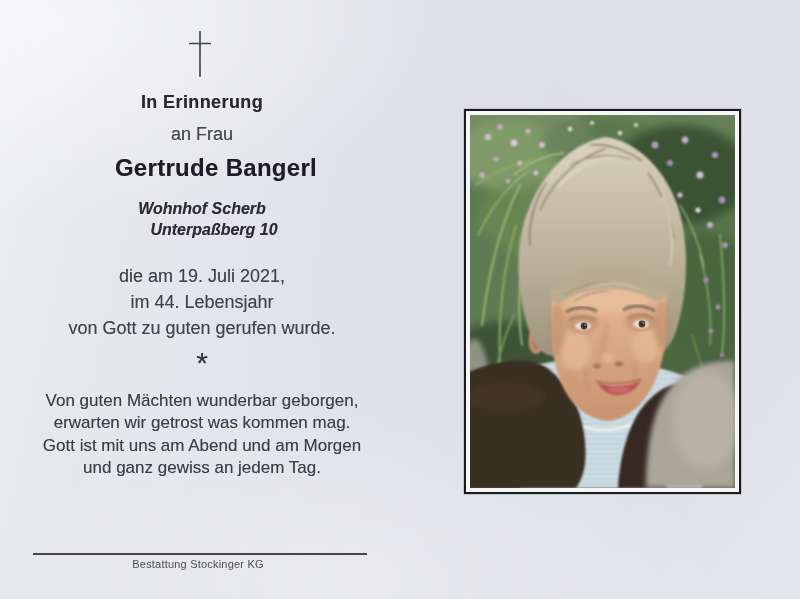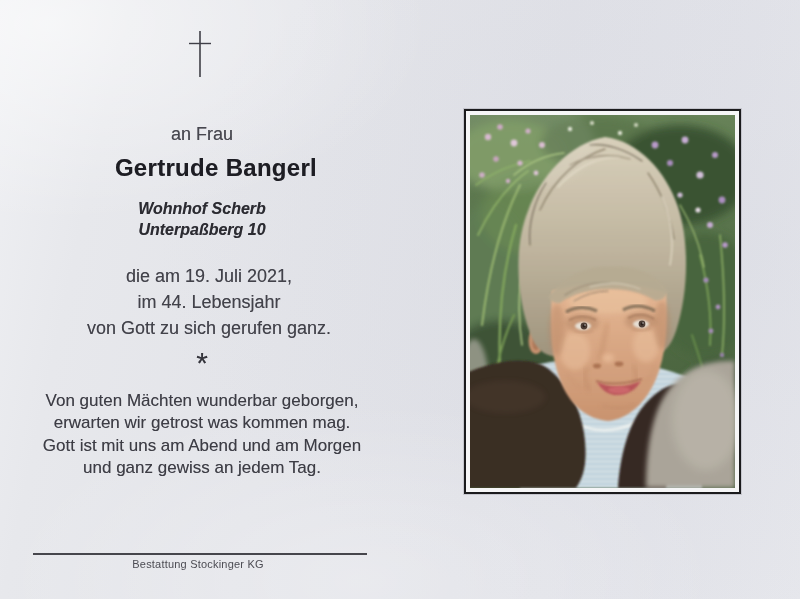--- a/index.html
+++ b/index.html
@@ -14,23 +14,23 @@
       linear-gradient(102deg, #eff0f3 0%, #e7e8ec 14%, #e3e4e9 38%, #e0e1e7 62%, #e2e3e9 82%, #e6e7ec 100%);
   }
   .text-col { position:absolute; left:0; top:0; width:404px; height:599px; }
   .line { position:absolute; left:0; width:100%; text-align:center; white-space:nowrap;
           color:#3e3e46; text-shadow:0 0 .5px rgba(70,70,80,.55); }
   .cross-wrap { position:absolute; left:186px; top:28px; width:28px; height:52px; }
   .memorial   { top:92px;  font-size:18px; font-weight:bold; letter-spacing:.4px; color:#28282e; }
   .salutation { top:124px; font-size:18px; color:#47474f;text-align:center; }
   .name       { top:154px; font-size:24px; font-weight:bold; letter-spacing:.3px; color:#1d1d23;margin-left:14px; }
   .addr1      { top:200px; font-size:16px; font-weight:bold; font-style:italic; color:#2b2b31; }
-  .addr2      { top:221px; font-size:16px; font-weight:bold; font-style:italic; color:#2b2b31; }
+  .addr2      { top:221px; font-size:16px; font-weight:bold; font-style:italic; color:#2b2b31;padding-left:12px; }
   .death      { position:absolute; left:0; top:263px; width:100%; text-align:center;
-                font-size:18px; line-height:26px; color:#42424a; text-shadow:0 0 .5px rgba(70,70,80,.5);padding-left:7px; }
+                font-size:18px; line-height:26px; color:#42424a; text-shadow:0 0 .5px rgba(70,70,80,.5); }
   .separator  { top:346px; font-size:30px; line-height:34px; color:#35353c; }
   .poem       { position:absolute; left:0; top:390px; width:100%; text-align:center;
                 font-size:17px; line-height:22.4px; color:#3d3d45; text-shadow:0 0 .5px rgba(70,70,80,.5); }
   .footer-rule { position:absolute; left:33px; top:553px; width:334px; height:1.5px; background:#46464c; }
   .footer-text { position:absolute; left:0; top:558px; width:396px; text-align:center;
                  font-size:11px; letter-spacing:.2px; color:#4c4c53; }
   .photo-frame {
     position:absolute; left:464px; top:109px; width:265px; height:373px;
     border:2px solid #1b1b1d; padding:4px; background:#f6f6f7;
     box-shadow:0 0 0 1px rgba(125,125,138,.28);
@@ -44,29 +44,30 @@
 
   <div class="text-col">
 
     <div class="cross-wrap">
       <svg width="28" height="52" viewBox="0 0 28 52">
         <line x1="14" y1="3" x2="14" y2="49" stroke="#3f3f47" stroke-width="1.6"></line>
         <line x1="3" y1="15.5" x2="25" y2="15.5" stroke="#3f3f47" stroke-width="1.4"></line>
       </svg>
     </div>
 
+    <div class="line memorial">In Erinnerung</div>
     <div class="line salutation">an Frau</div>
     <div class="line name">Gertrude Bangerl</div>
     <div class="line addr1">Wohnhof Scherb</div>
     <div class="line addr2">Unterpaßberg 10</div>
 
     <div class="death">
       <div>die am 19. Juli 2021,</div>
       <div>im 44. Lebensjahr</div>
-      <div>von Gott zu sich gerufen ganz.</div>
+      <div>von Gott zu guten gerufen wurde.</div>
     </div>
 
     <div class="line separator">*</div>
 
     <div class="poem">
       <div>Von guten Mächten wunderbar geborgen,</div>
       <div>erwarten wir getrost was kommen mag.</div>
       <div>Gott ist mit uns am Abend und am Morgen</div>
       <div>und ganz gewiss an jedem Tag.</div>
     </div>

